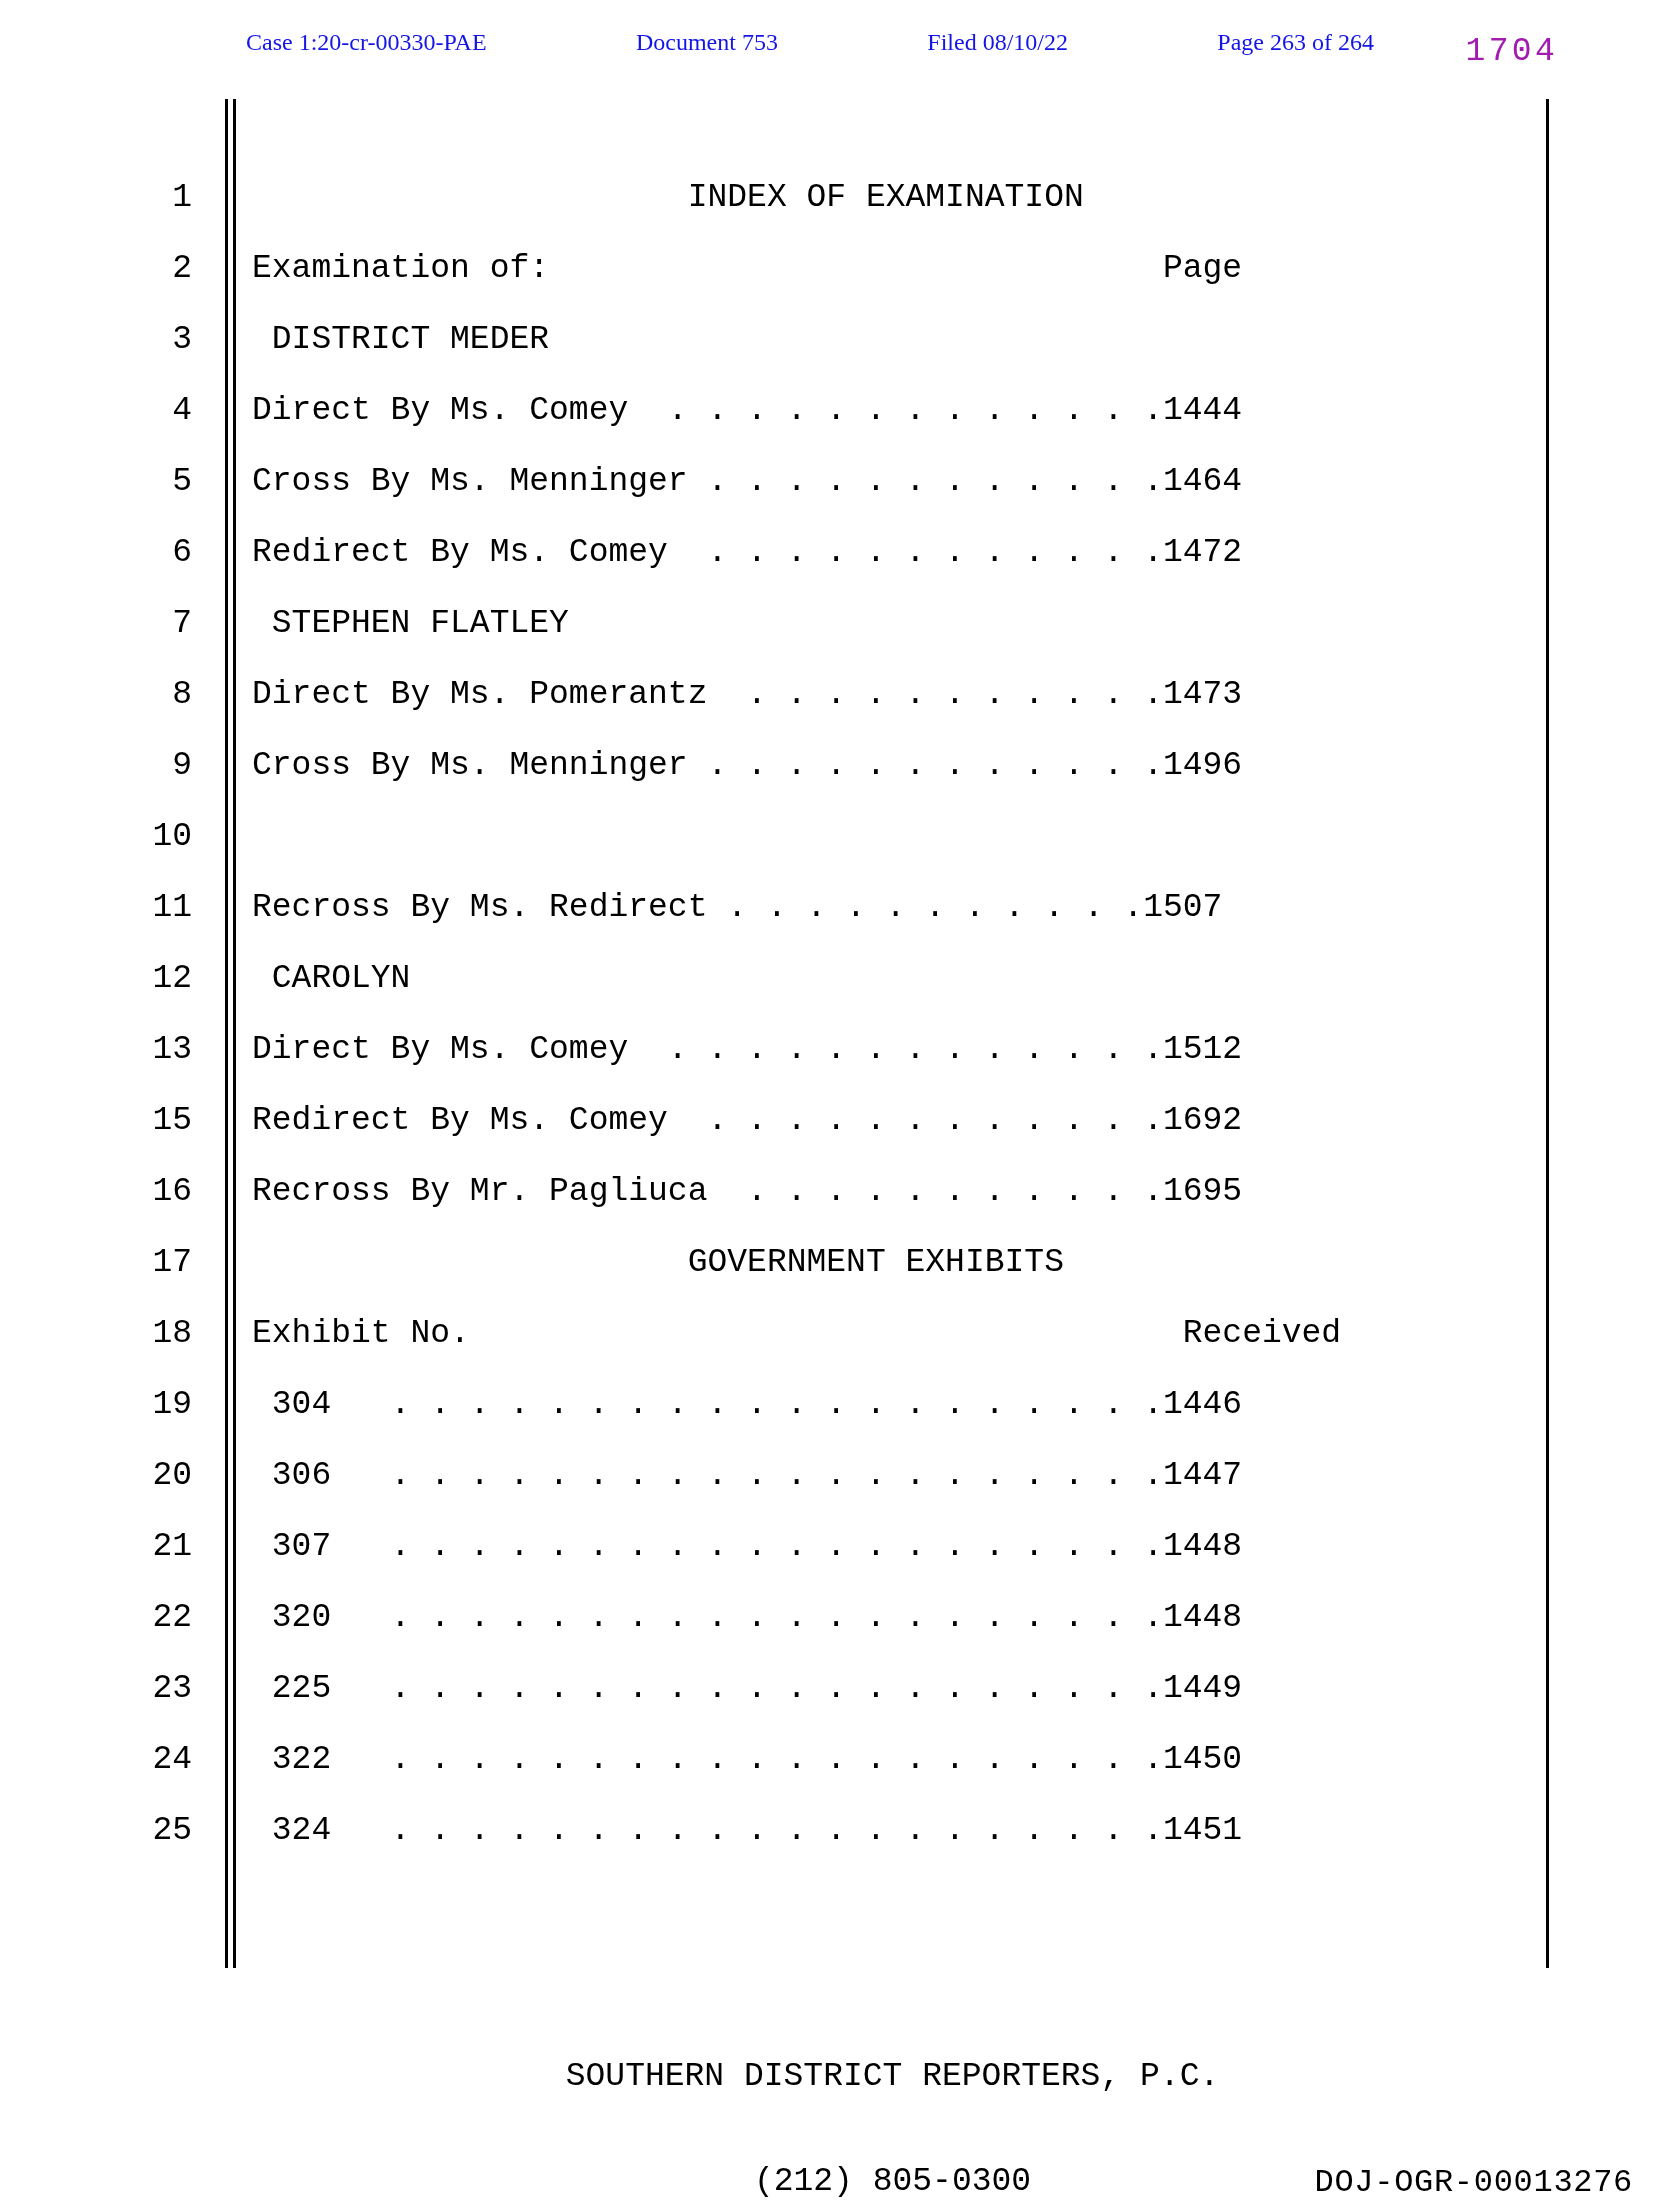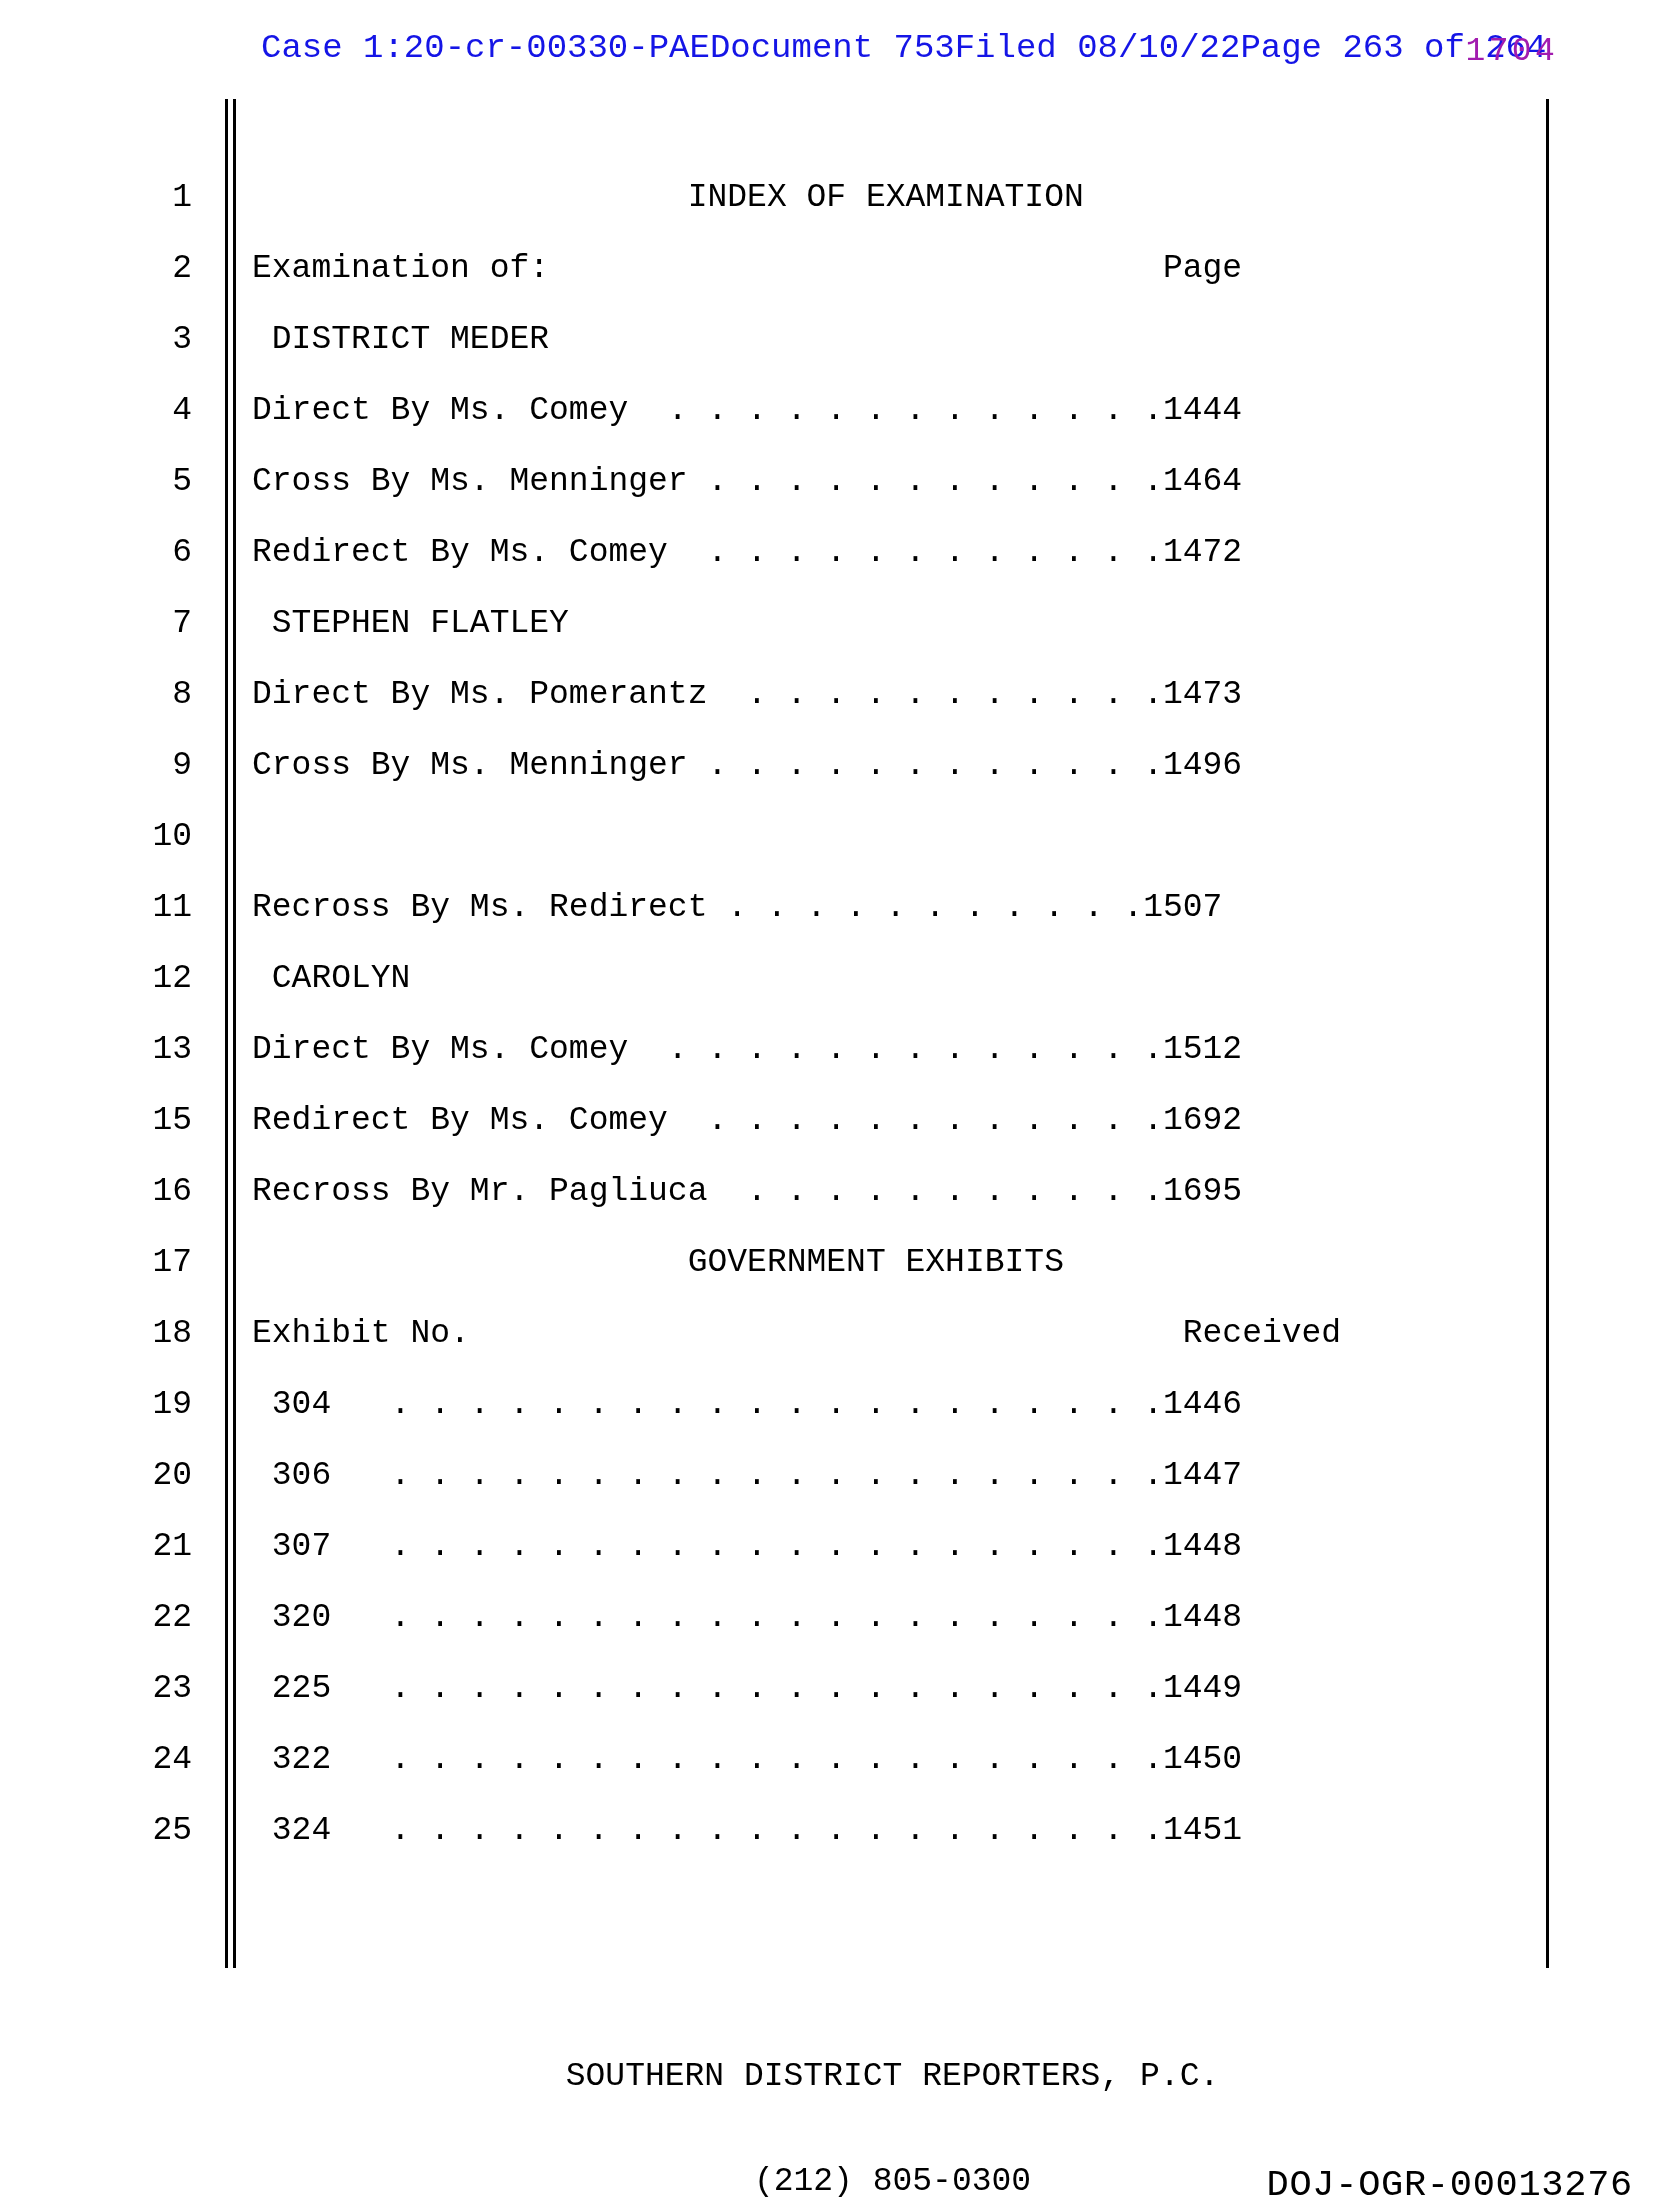--- a/index.html
+++ b/index.html
@@ -12,27 +12,27 @@
     width: 1675px;
     height: 2205px;
     background: #ffffff;
     overflow: hidden;
     font-family: "Liberation Mono", "DejaVu Sans Mono", monospace;
     color: #000000;
   }
   
   .ecf-header {
     position: absolute;
-    left: 261px;
+    left: 246px;
     top: 29px;
     width: 1128px;
     display: flex;
     justify-content: space-between;
-    font-family: Liberation Mono, monospace;
-    font-size: 34px;
+    font-family: Liberation Serif, serif;
+    font-size: 24px;
     white-space: nowrap;
     color: #1515e6;
   }
   .folio {
     position: absolute;
     top: 33px;
     right: 117px;
     font-size: 33px;
     letter-spacing: 3.3px;
     color: #a21caf;
@@ -86,21 +86,21 @@
     width: 1309px;
     text-align: center;
     font-size: 33px;
     line-height: 35px;
     white-space: pre;
   }
   .bates {
     position: absolute;
     top: 2164px;
     right: 42px;
-    font-size: 37px;
+    font-size: 32px;
     letter-spacing: 0.7px;
   }
 </style>
 </head>
 <body>
 
 <div class="page">
 
   <div class="ecf-header" style="color: rgb(21, 21, 230);">
     <span>Case 1:20-cr-00330-PAE</span>

